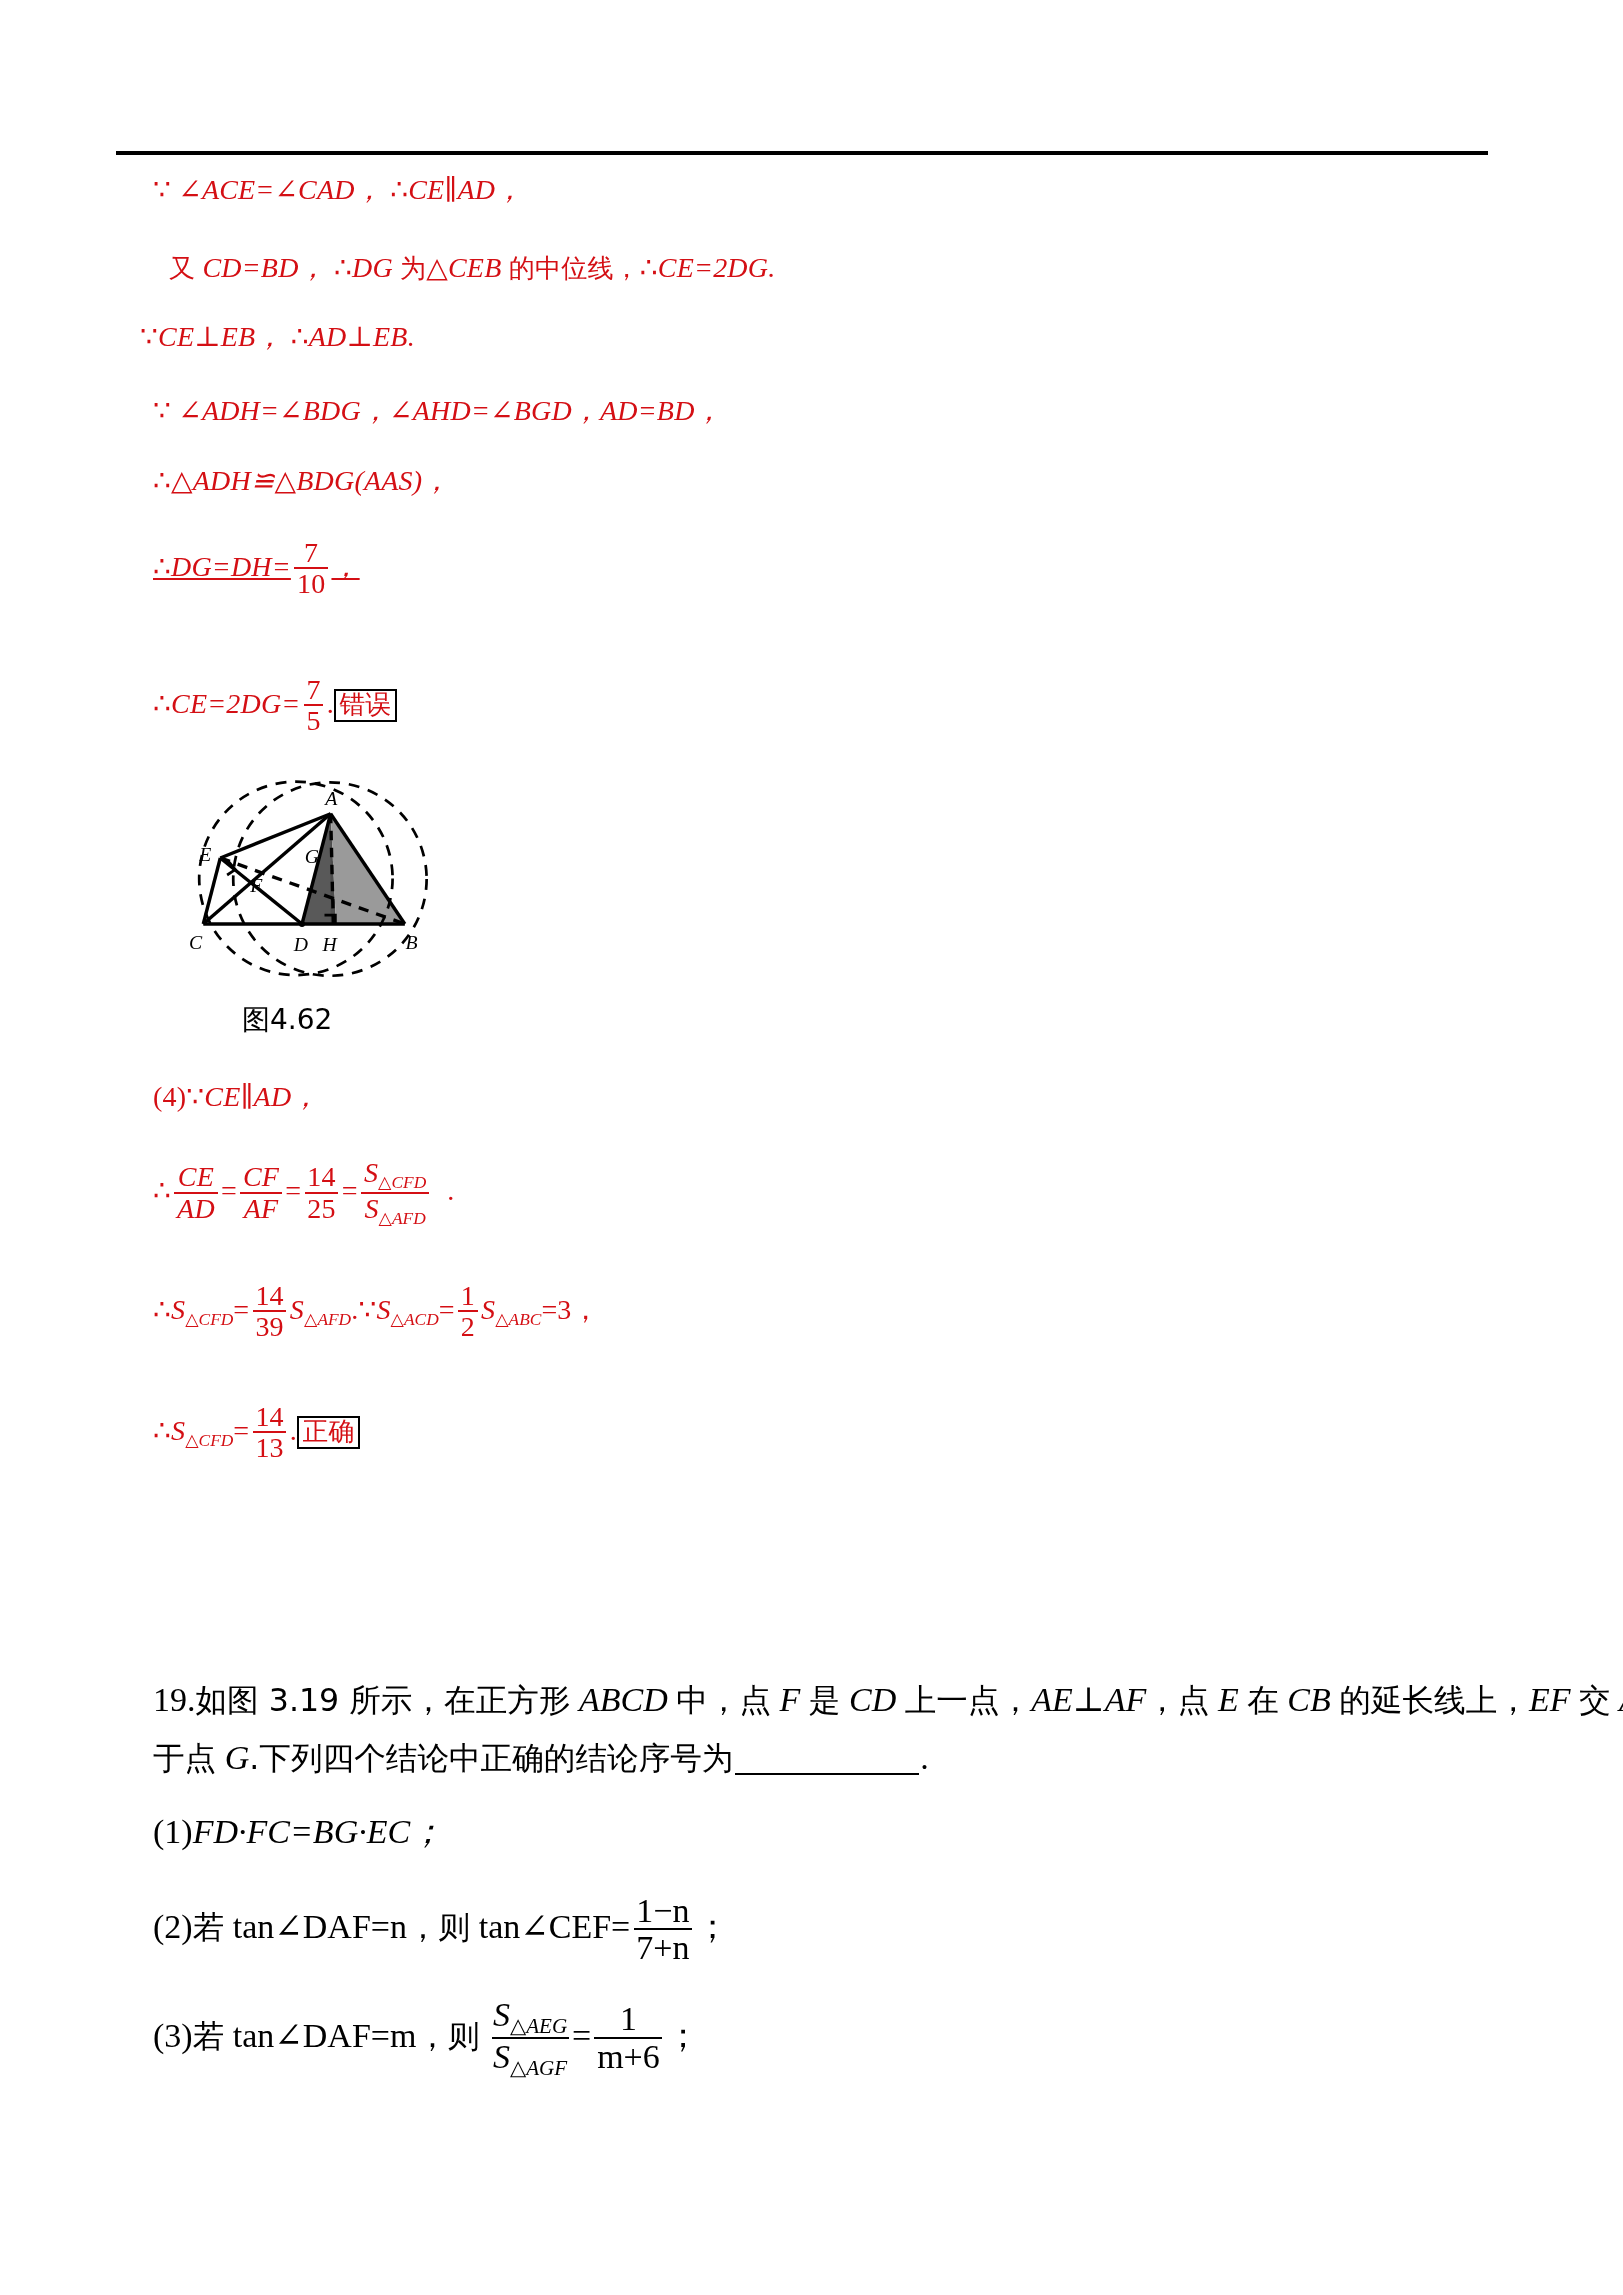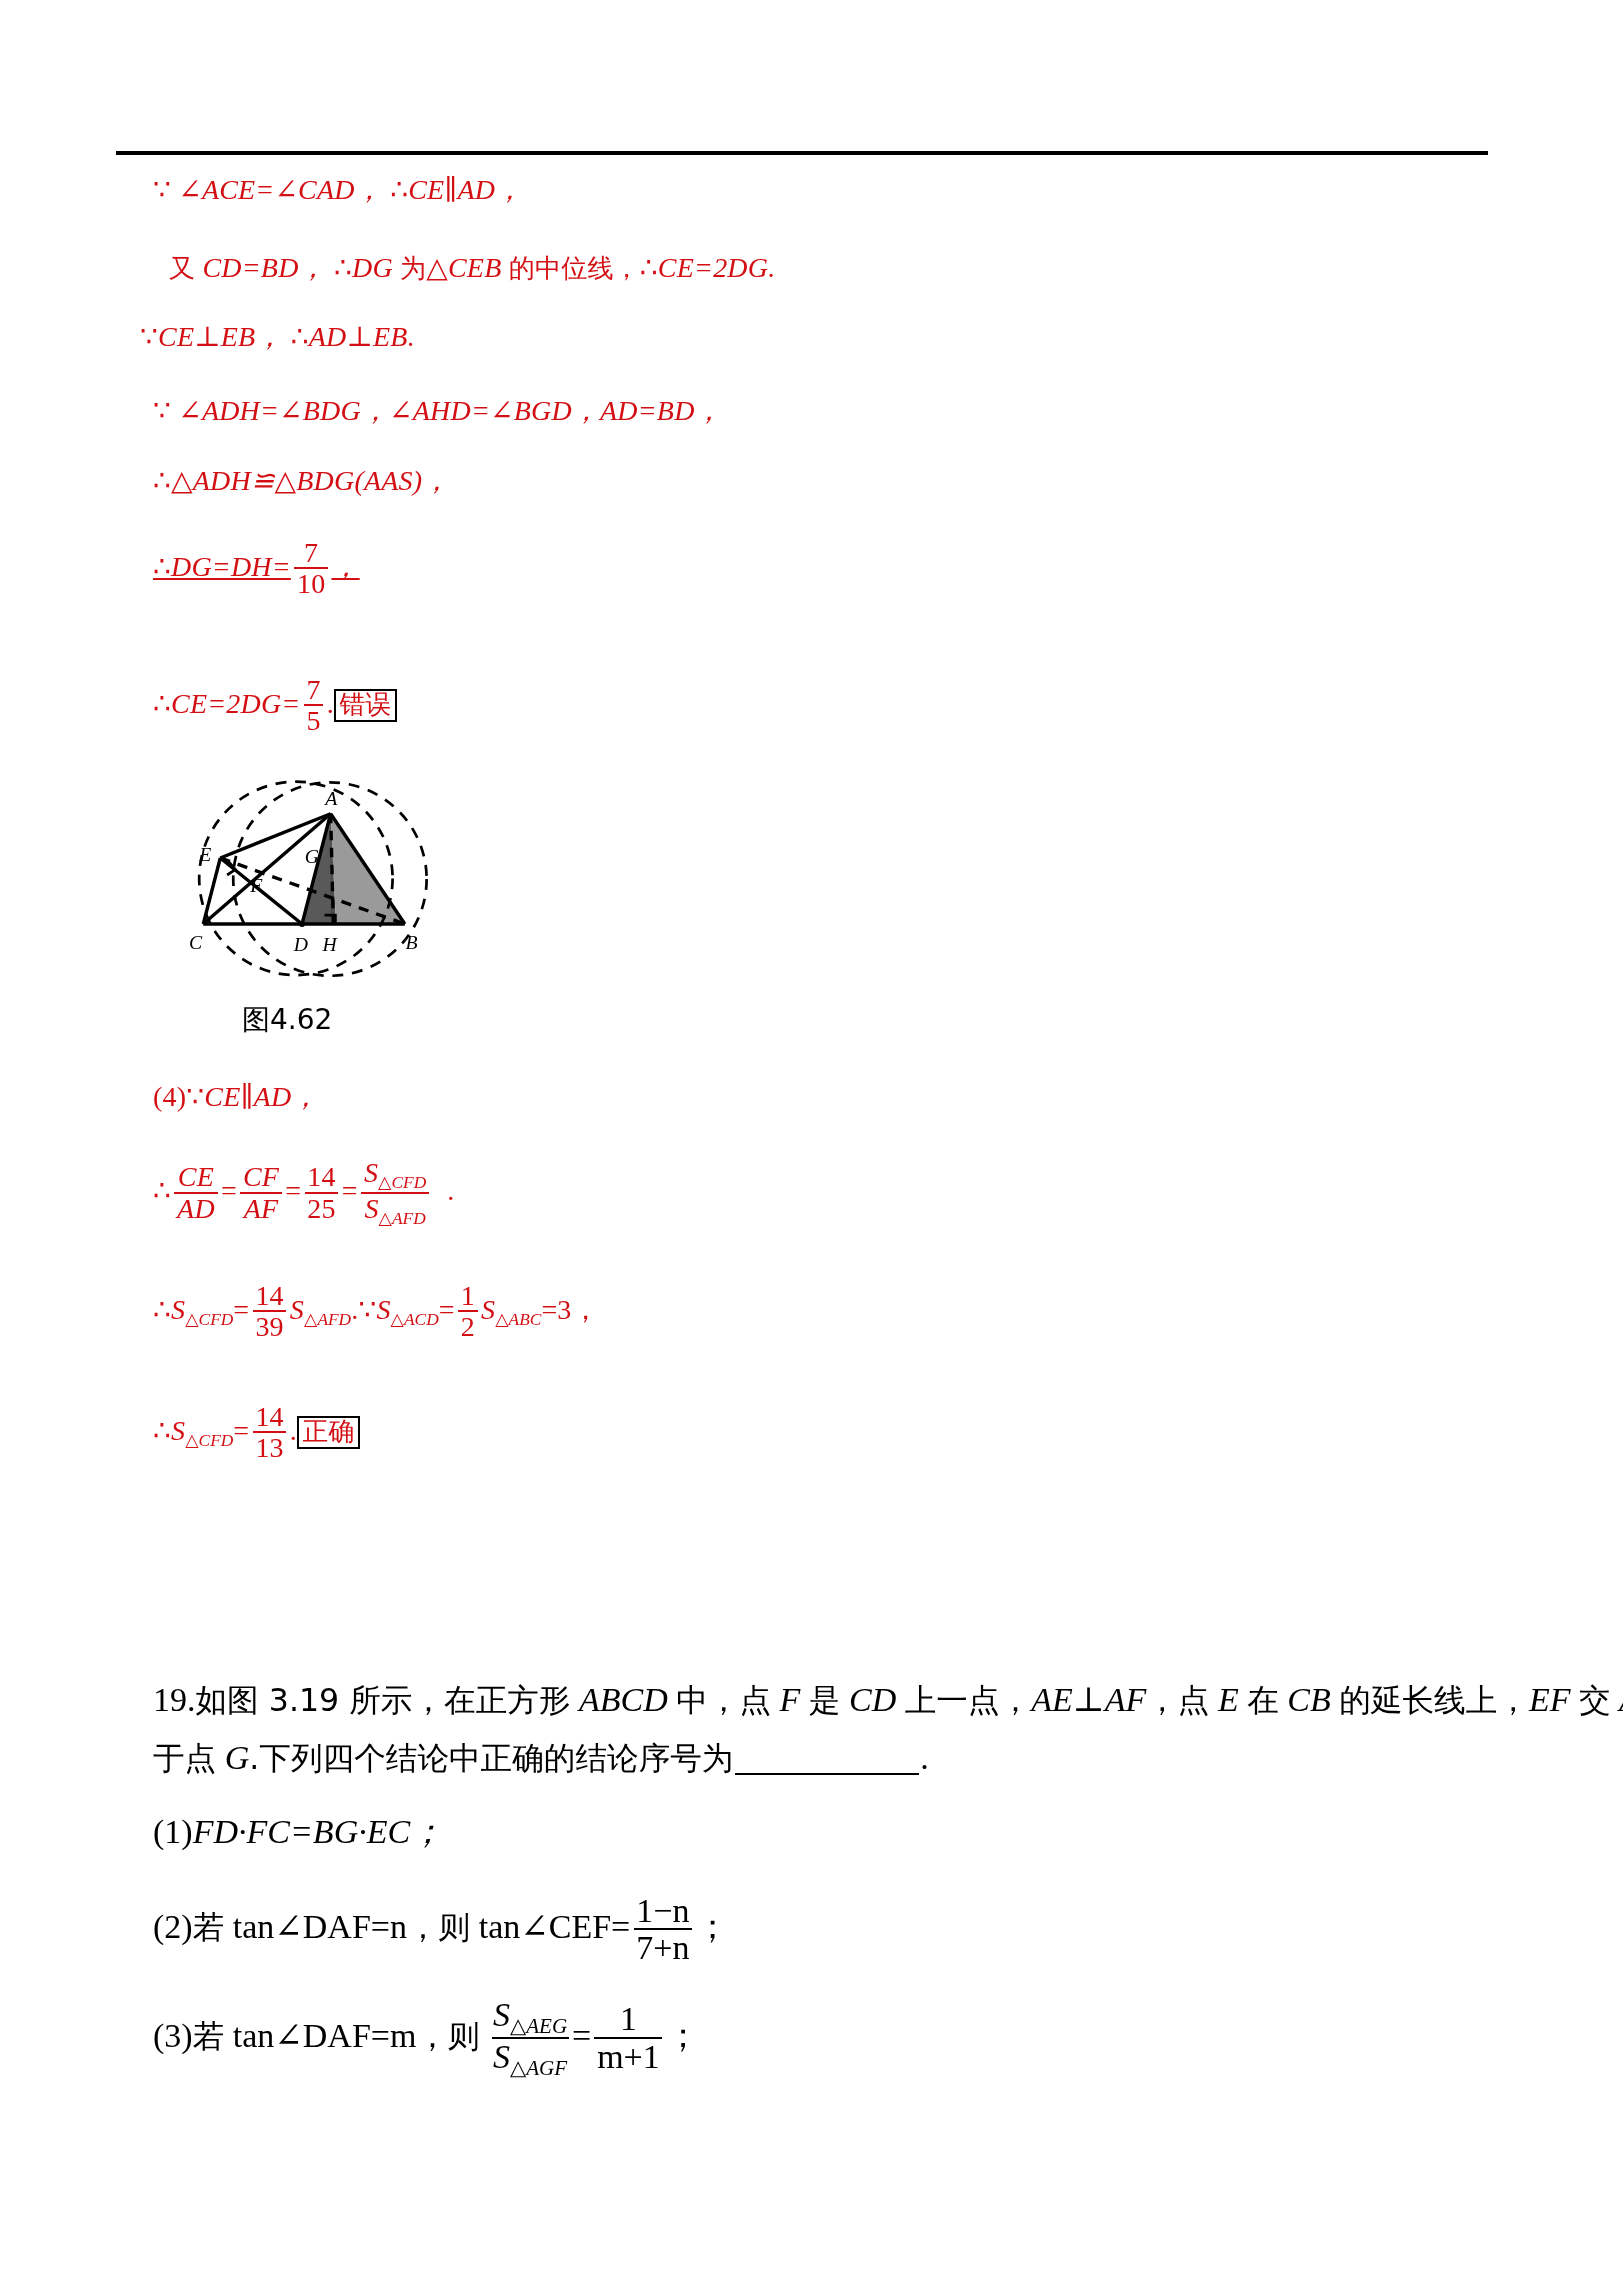--- a/index.html
+++ b/index.html
@@ -272,17 +272,17 @@
 
   <div class="line prob blk" style="left:153px; top:1894px;">
     <span class="upr">(2)</span><span class="cjk">若</span>
     <span class="upr">tan∠DAF=n</span><span class="cjk">，则</span>
     <span class="upr">tan∠CEF=</span><span class="frac upr"><span class="num">1−n</span><span class="den">7+n</span></span><span class="upr">；</span>
   </div>
 
   <div class="line prob blk" style="left:153px; top:1998px;">
     <span class="upr">(3)</span><span class="cjk">若</span>
     <span class="upr">tan∠DAF=m</span><span class="cjk">，则</span>
-    <span class="frac mathi tight"><span class="num"><span>S</span><span class="sub">△AEG</span></span><span class="den"><span>S</span><span class="sub">△AGF</span></span></span><span class="upr">=</span><span class="frac upr"><span class="num">1</span><span class="den">m+1</span></span><span class="upr">；</span>
+    <span class="frac mathi tight"><span class="num"><span>S</span><span class="sub">△AEG</span></span><span class="den"><span>S</span><span class="sub">△AGF</span></span></span><span class="upr">=</span><span class="frac upr"><span class="num">1</span><span class="den">m+6</span></span><span class="upr">；</span>
   </div>
 
 </div>
 
 
 </body></html>

